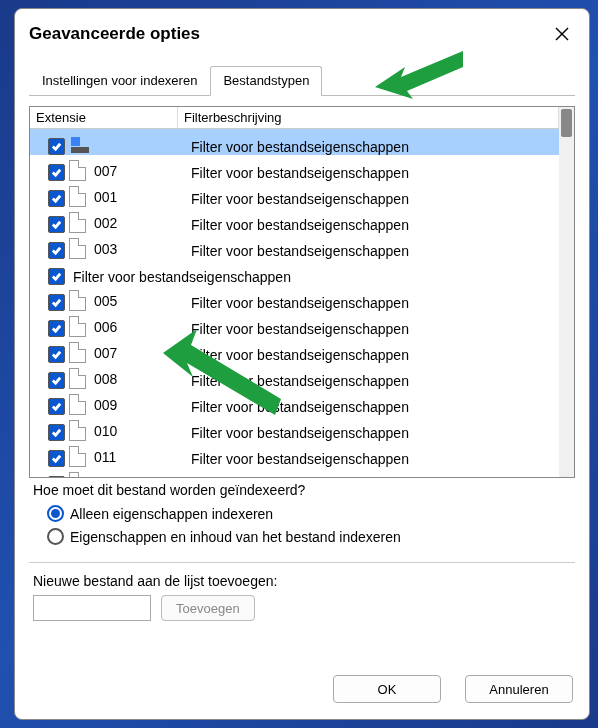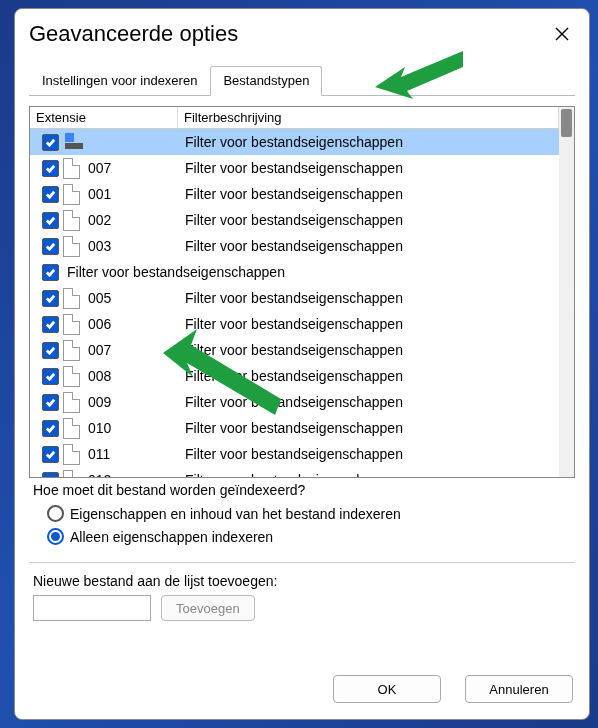--- a/index.html
+++ b/index.html
@@ -18,21 +18,21 @@
     border-radius:8px;
     width:100%; height:100%;
     position:relative;
     display:flex; flex-direction:column;
     overflow:hidden;
   }
   .titlebar {
     display:flex; align-items:center; justify-content:space-between;
     padding:12px 14px 8px 14px;
   }
-  .title { font-size:22px; }
+  .title { font-size:17px;font-weight:bold; }
   .close { width:26px; height:26px; display:flex; align-items:center; justify-content:center; cursor:default; }
   .close svg{ width:14px; height:14px;}
   .tabs {
     display:flex;
     margin:10px 14px 0 14px;
     border-bottom:1px solid #bbb;
     position:relative;
   }
   .tab {
     padding:6px 12px 7px 12px;
@@ -66,23 +66,23 @@
     background:#fff;
   }
   .col-h {
     padding:3px 6px; font-size:13px;
     border-right:1px solid #ddd;
   }
   .col-ext   { width:148px;}
   .col-filt  { flex:1;}
   .rows{ flex:1; overflow:hidden;}
   .row {
-    display:flex; align-items:center;
+    display:flex; align-items:flex-end;
     height:26px;
-    padding-left:8px;
+    padding-left:14px;
   }
   .row.selected { background:#a8d0ff; }
   .chk {
     width:17px; height:17px; border:1px solid #555; border-radius:2px;
     background:#0a57d0; margin:0 4px 0 4px;
     display:flex; align-items:center; justify-content:center;
     flex-shrink:0;
   }
   .chk svg{ width:11px;height:11px; stroke:#fff; stroke-width:3; fill:none;}
   .ficon{
@@ -343,29 +343,29 @@
           </div>
       </div>
       <div class="scrollbar">
         <div class="thumb"></div>
       </div>
     </div>
 
     <div class="question">Hoe moet dit bestand worden geïndexeerd?</div>
 
     <div class="radio-row">
-      <div class="radio empty"></div>
-      <span>Eigenschappen en inhoud van het bestand indexeren</span>
-    </div>
-    <div class="radio-row">
       <div class="radio">
           <div class="dot"></div>
         </div>
       <span>Alleen eigenschappen indexeren</span>
     </div>
+    <div class="radio-row">
+      <div class="radio empty"></div>
+      <span>Eigenschappen en inhoud van het bestand indexeren</span>
+    </div>
 
     <hr class="divider">
 
     <div class="addlabel">Nieuwe bestand aan de lijst toevoegen:</div>
     <div class="addrow">
       <div class="txt"></div>
       <div class="btn">Toevoegen</div>
     </div>
 
   </div>

